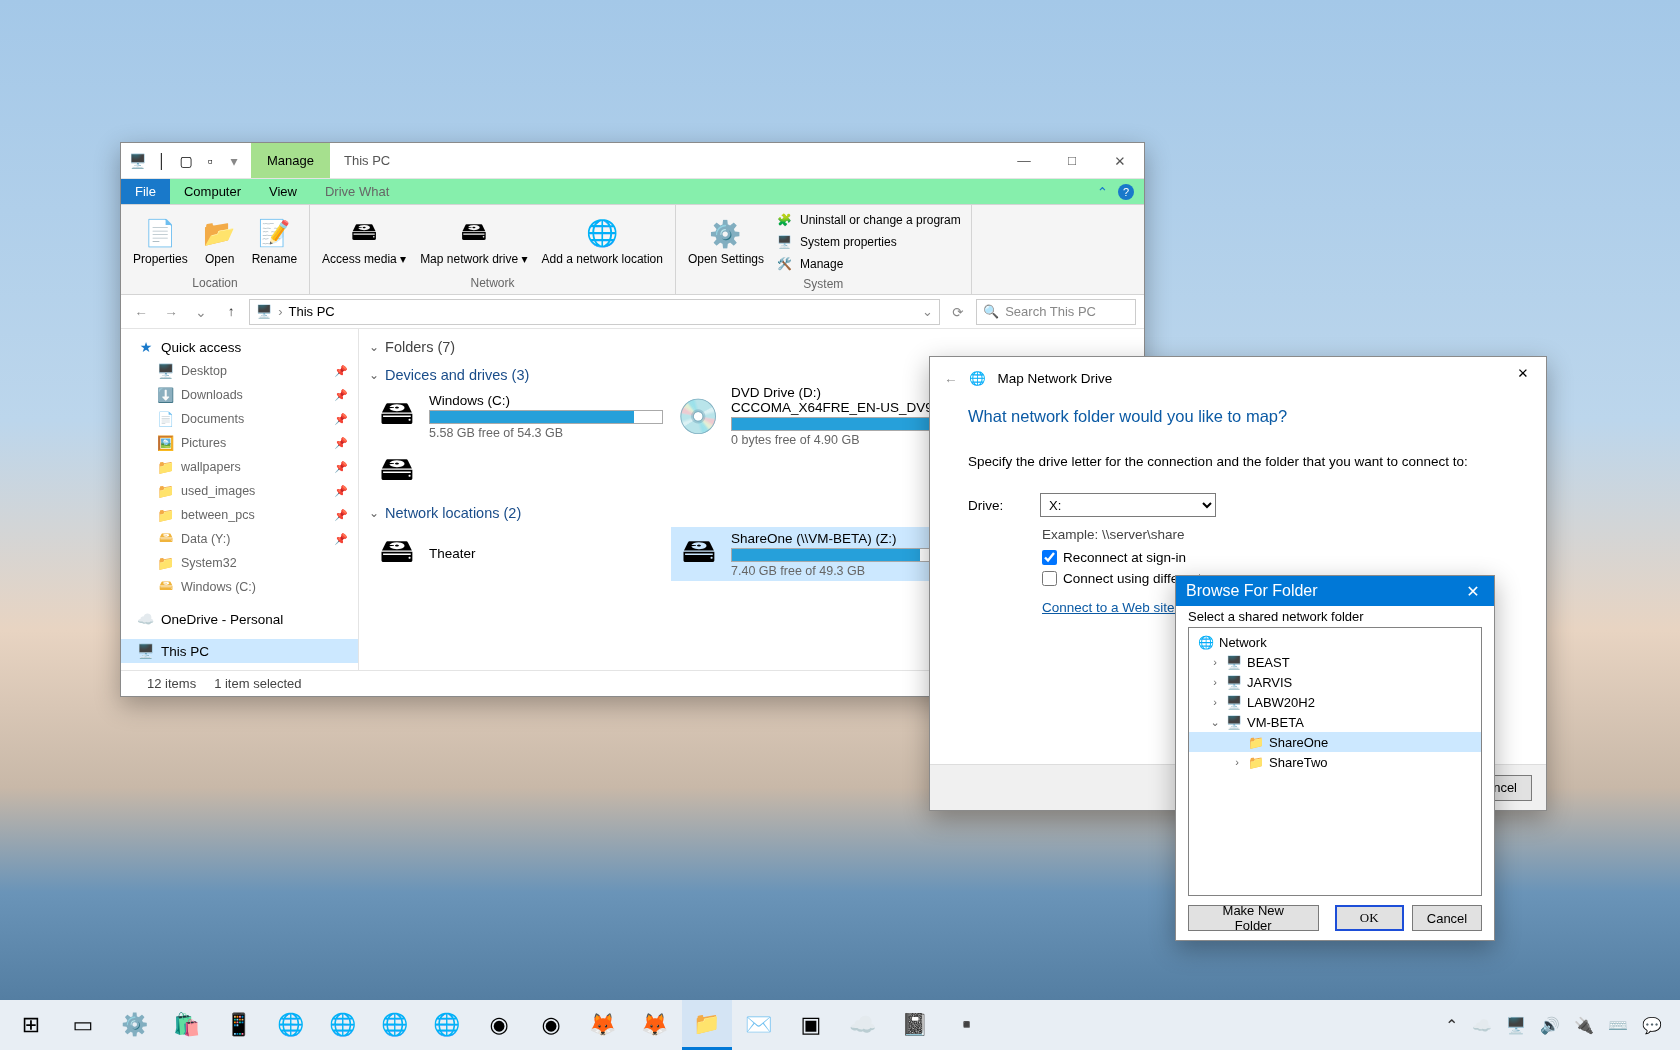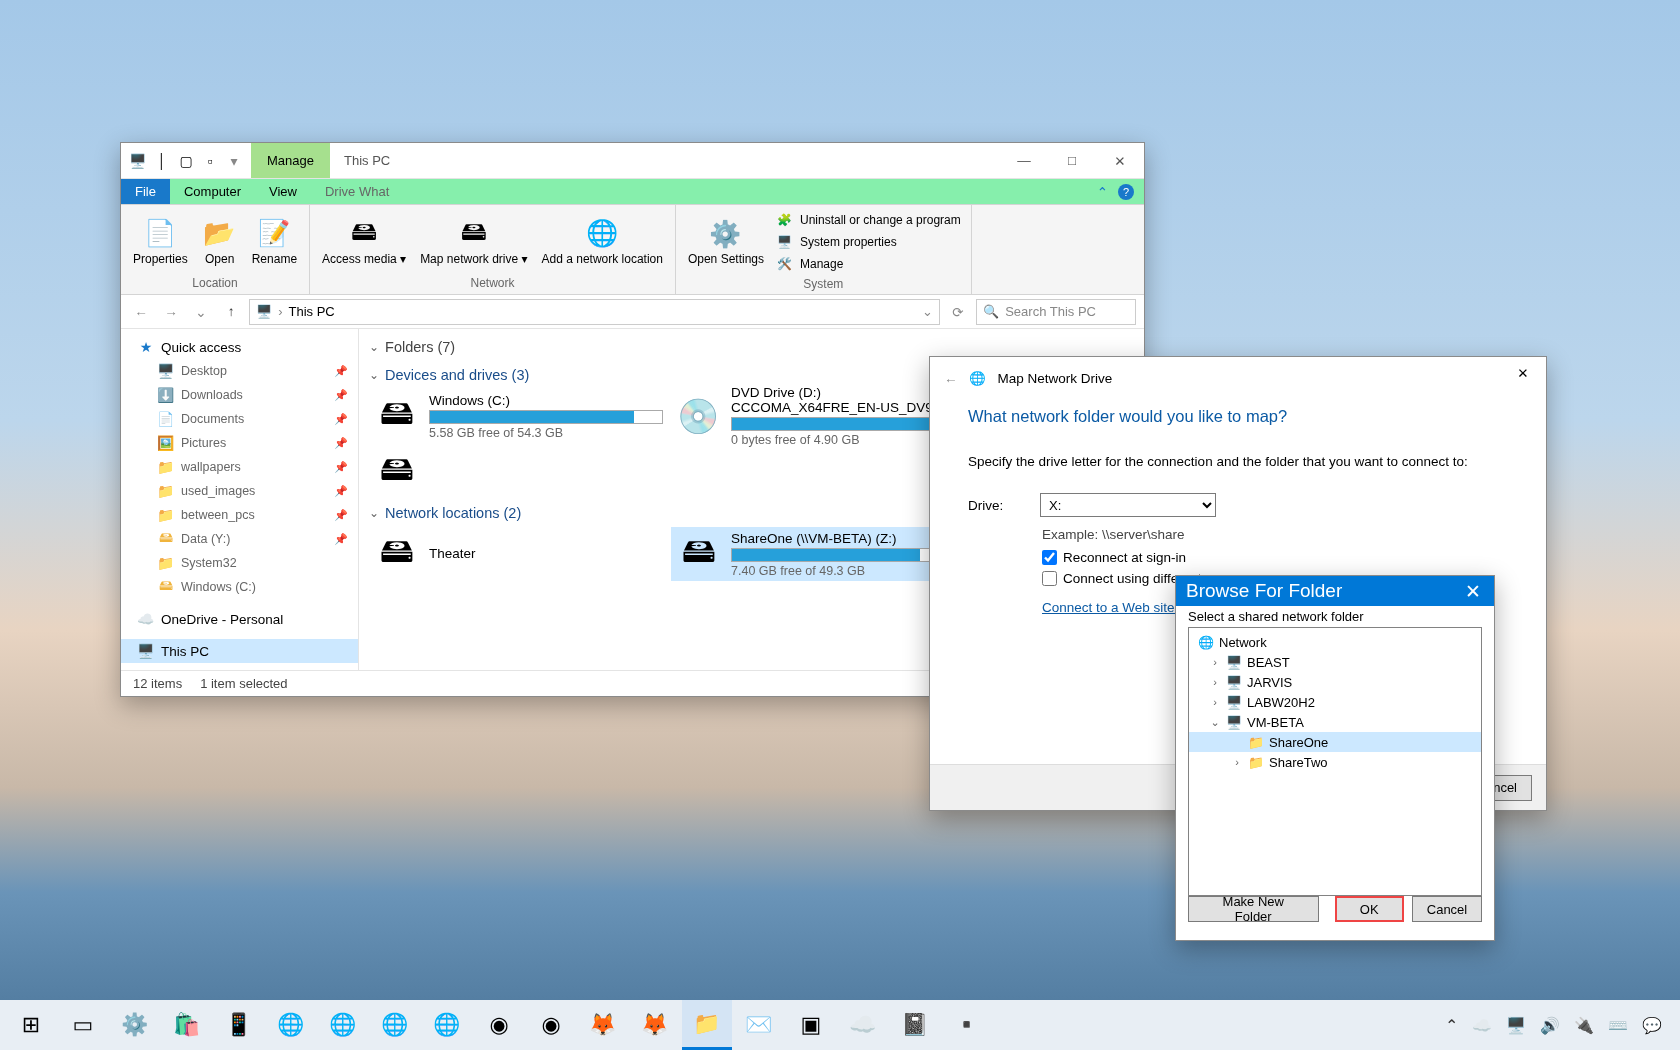--- a/index.html
+++ b/index.html
@@ -45,55 +45,55 @@
 .grouphdr { display: flex; align-items: center; gap: 6px; font-size: 14.5px; color: #1a4d8a; padding: 6px 10px; }
 .grouphdr::before { content: "⌄"; font-size: 12px; color: #666; }
 .drives { display: flex; flex-wrap: wrap; gap: 2px; padding-left: 10px; }
 .drive { width: 300px; height: 54px; display: flex; align-items: center; gap: 10px; padding: 4px 6px; }
 .drive.sel { background: #cce8ff; }
 .drive .di { width: 44px; height: 44px; display: flex; align-items: center; justify-content: center; font-size: 34px; }
 .drive .dt { flex: 1; display: flex; flex-direction: column; gap: 2px; font-size: 13.5px; }
 .bar { height: 14px; border: 1px solid #aaa; background: #fff; position: relative; }
 .bar .fill { position: absolute; left: 0; top: 0; bottom: 0; background: #26a0da; }
 .sub { font-size: 12.5px; color: #666; }
-.statusbar { height: 26px; border-top: 1px solid #e4e4e4; display: flex; align-items: center; gap: 18px; padding: 0 12px; font-size: 13px; color: #444; }
+.statusbar { height: 26px; border-top: 1px solid #e4e4e4; display: flex; align-items: center; gap: 18px; padding: 0 26px; font-size: 13px; color: #444; }
 
 .wizard { left: 929px; top: 356px; width: 618px; height: 455px; display: flex; flex-direction: column; background: #fff; }
 .wiz-title { height: 42px; display: flex; align-items: center; padding: 0 14px; gap: 10px; }
 .wiz-title .back { color: #888; }
 .wiz-title .wic { width: 20px; height: 20px; display: flex; align-items: center; justify-content: center; }
 .wiz-close { position: absolute; right: 0; top: 0; width: 46px; height: 32px; display: flex; align-items: center; justify-content: center; }
 .wiz-body { flex: 1; padding: 8px 38px; }
 .wiz-body .h { font-size: 16.5px; color: #0b5aa4; margin-bottom: 28px; }
 .wiz-body .p { font-size: 13.5px; margin-bottom: 24px; }
 .formrow { display: flex; align-items: center; gap: 8px; margin-bottom: 10px; }
 .formrow .fl { width: 64px; font-size: 13.5px; }
 .formrow select, .formrow .txt { height: 24px; border: 1px solid #7a7a7a; font-size: 13px; padding: 0 4px; background: #fff; }
 .formrow select { width: 176px; }
 .formrow .txt { width: 286px; }
 .btn { height: 26px; padding: 0 14px; border: 1px solid #7a7a7a; background: #e1e1e1; font-size: 13px; display: inline-flex; align-items: center; }
-.btn.primary { border: 2px solid #ef4444; }
+.btn.primary { border: 2px solid #1d4ed8; font-family: Liberation Serif, serif; }
 .ex { margin-left: 74px; font-size: 13.5px; color: #444; margin-bottom: 8px; }
 .chk { margin-left: 74px; display: flex; align-items: center; gap: 6px; font-size: 13.5px; margin-bottom: 6px; }
 .chk input { width: 15px; height: 15px; }
 .link { margin-left: 74px; color: #0b5aa4; font-size: 13.5px; text-decoration: underline; }
 .wiz-foot { height: 46px; border-top: 1px solid #ddd; display: flex; align-items: center; justify-content: flex-end; gap: 8px; padding: 0 14px; background: #f0f0f0; }
 
 .browse { left: 1175px; top: 575px; width: 320px; height: 366px; display: flex; flex-direction: column; background: #fff; z-index: 10; }
-.browse-title { height: 30px; background: #0078d7; color: #fff; display: flex; align-items: center; padding: 0 10px; font-size: 19px; position: relative; }
+.browse-title { height: 30px; background: #0078d7; color: #fff; display: flex; align-items: center; padding: 0 10px; font-size: 16px; position: relative; }
 .browse-title .x { position: absolute; right: 0; top: 0; width: 42px; height: 30px; display: flex; align-items: center; justify-content: center; }
 .browse .instr { padding: 3px 12px; font-size: 13px; }
 .treebox { flex: 1; margin: 0 12px; border: 1px solid #828282; padding: 4px 0; overflow: auto; }
 .tn { display: flex; align-items: center; gap: 4px; height: 20px; font-size: 13px; padding-left: 8px; }
 .tn .exp { width: 12px; text-align: center; color: #666; font-size: 11px; }
 .tn .tic { width: 18px; height: 18px; display: flex; align-items: center; justify-content: center; }
 .tn.l1 { padding-left: 20px; }
 .tn.l2 { padding-left: 42px; }
 .tn.sel { background: #cce8ff; }
-.browse-foot { height: 44px; display: flex; gap: 8px; padding: 0 12px; }
+.browse-foot { height: 44px; display: flex; align-items: center; gap: 8px; padding: 0 12px; }
 .browse-foot .spacer { flex: 1; }
 
 .taskbar { position: absolute; left: 0; right: 0; bottom: 0; height: 50px; background: #e8eef4; display: flex; align-items: center; padding: 0 6px; gap: 2px; }
 .tb { width: 50px; height: 50px; display: flex; align-items: center; justify-content: center; font-size: 22px; }
 .tb.active { border-bottom: 3px solid #0078d7; background: #d4e4f4; }
 .tray { margin-left: auto; display: flex; align-items: center; gap: 14px; padding-right: 12px; color: #333; }
 .tray .ti { font-size: 16px; }
 
 .ic-blue { color: #1979ca; }
 .ic-yellow { color: #f0b43c; }

